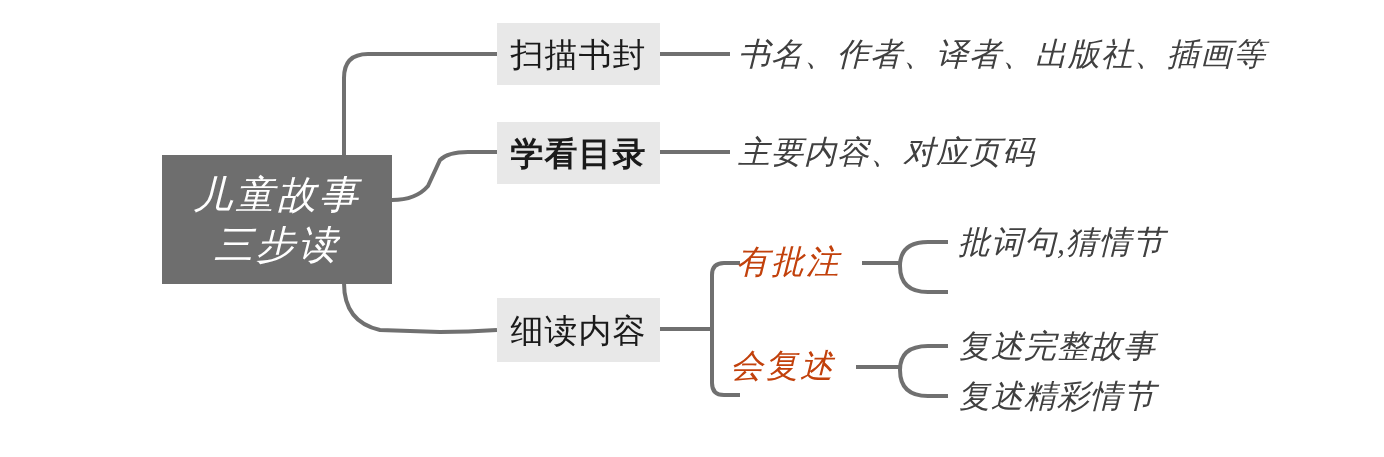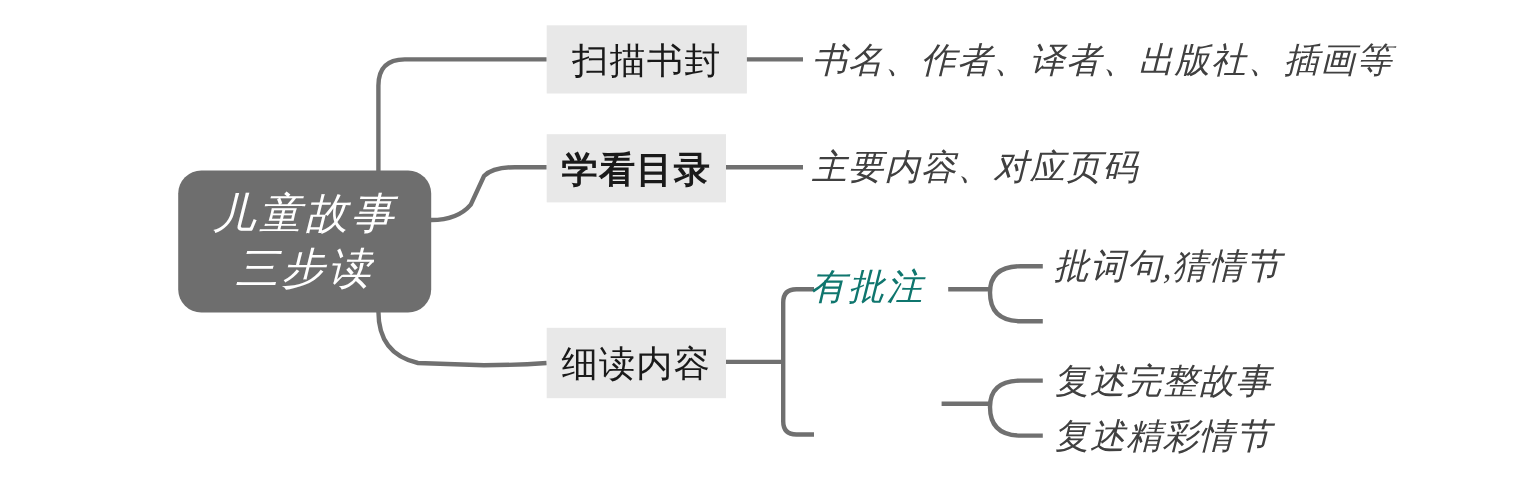--- a/index.html
+++ b/index.html
@@ -30,21 +30,20 @@
     left: 162px;
     top: 155px;
     width: 230px;
     height: 129px;
     background: #6e6e6e;
     display: flex;
     flex-direction: column;
     align-items: center;
     justify-content: center;
     z-index: 3;
-    border-radius: 21px;
   }
   .root-line {
     color: #ffffff;
     font-family: "Liberation Serif", "DejaVu Serif", serif;
     font-size: 39px;
     line-height: 1.28;
     letter-spacing: 3px;
     white-space: nowrap;
     font-style: italic;
     font-weight: 400;
@@ -64,21 +63,21 @@
     font-family: "DejaVu Sans", "Liberation Sans", sans-serif;
     font-size: 33px;
     line-height: 1;
     letter-spacing: 1px;
     white-space: nowrap;
   }
 
   
   .script-label {
     position: absolute;
-    color: #0f766e;
+    color: #c2410c;
     font-family: "Liberation Serif", "DejaVu Serif", serif;
     font-style: italic;
     font-size: 33px;
     line-height: 1;
     letter-spacing: 2px;
     white-space: nowrap;
     z-index: 3;
   }
   .leaf-label {
     position: absolute;
@@ -119,38 +118,39 @@
 
       <path d="M 660 152 L 730 152"></path>
     </g>
   </svg>
 
   <div class="root-node">
     <div class="root-line">儿童故事</div>
     <div class="root-line">三步读</div>
   </div>
 
-  <div class="branch-box" style="left:497px; top:23px; width:182px; height:62px;">
+  <div class="branch-box" style="left:497px; top:23px; width:163px; height:62px;">
     <span class="branch-box-text">扫描书封</span>
   </div>
 
   <div class="branch-box" style="left:497px; top:122px; width:163px; height:62px;font-weight:bold;">
     <span class="branch-box-text">学看目录</span>
   </div>
 
   <div class="branch-box" style="left:497px; top:298px; width:163px; height:64px;">
     <span class="branch-box-text">细读内容</span>
   </div>
 
   <div class="leaf-label" style="left:738px; top:38px;">书名、作者、译者、出版社、插画等</div>
 
   <div class="leaf-label" style="left:738px; top:136px;">主要内容、对应页码</div>
 
   <div class="script-label" style="left:736px; top:246px;">有批注</div>
 
+  <div class="script-label" style="left:730px; top:350px;">会复述</div>
 
   <div class="leaf-label" style="left:958px; top:226px;">批词句,猜情节</div>
 
 
   <div class="leaf-label" style="left:958px; top:330px;">复述完整故事</div>
 
   <div class="leaf-label" style="left:958px; top:380px;">复述精彩情节</div>
 
 </div>
 

